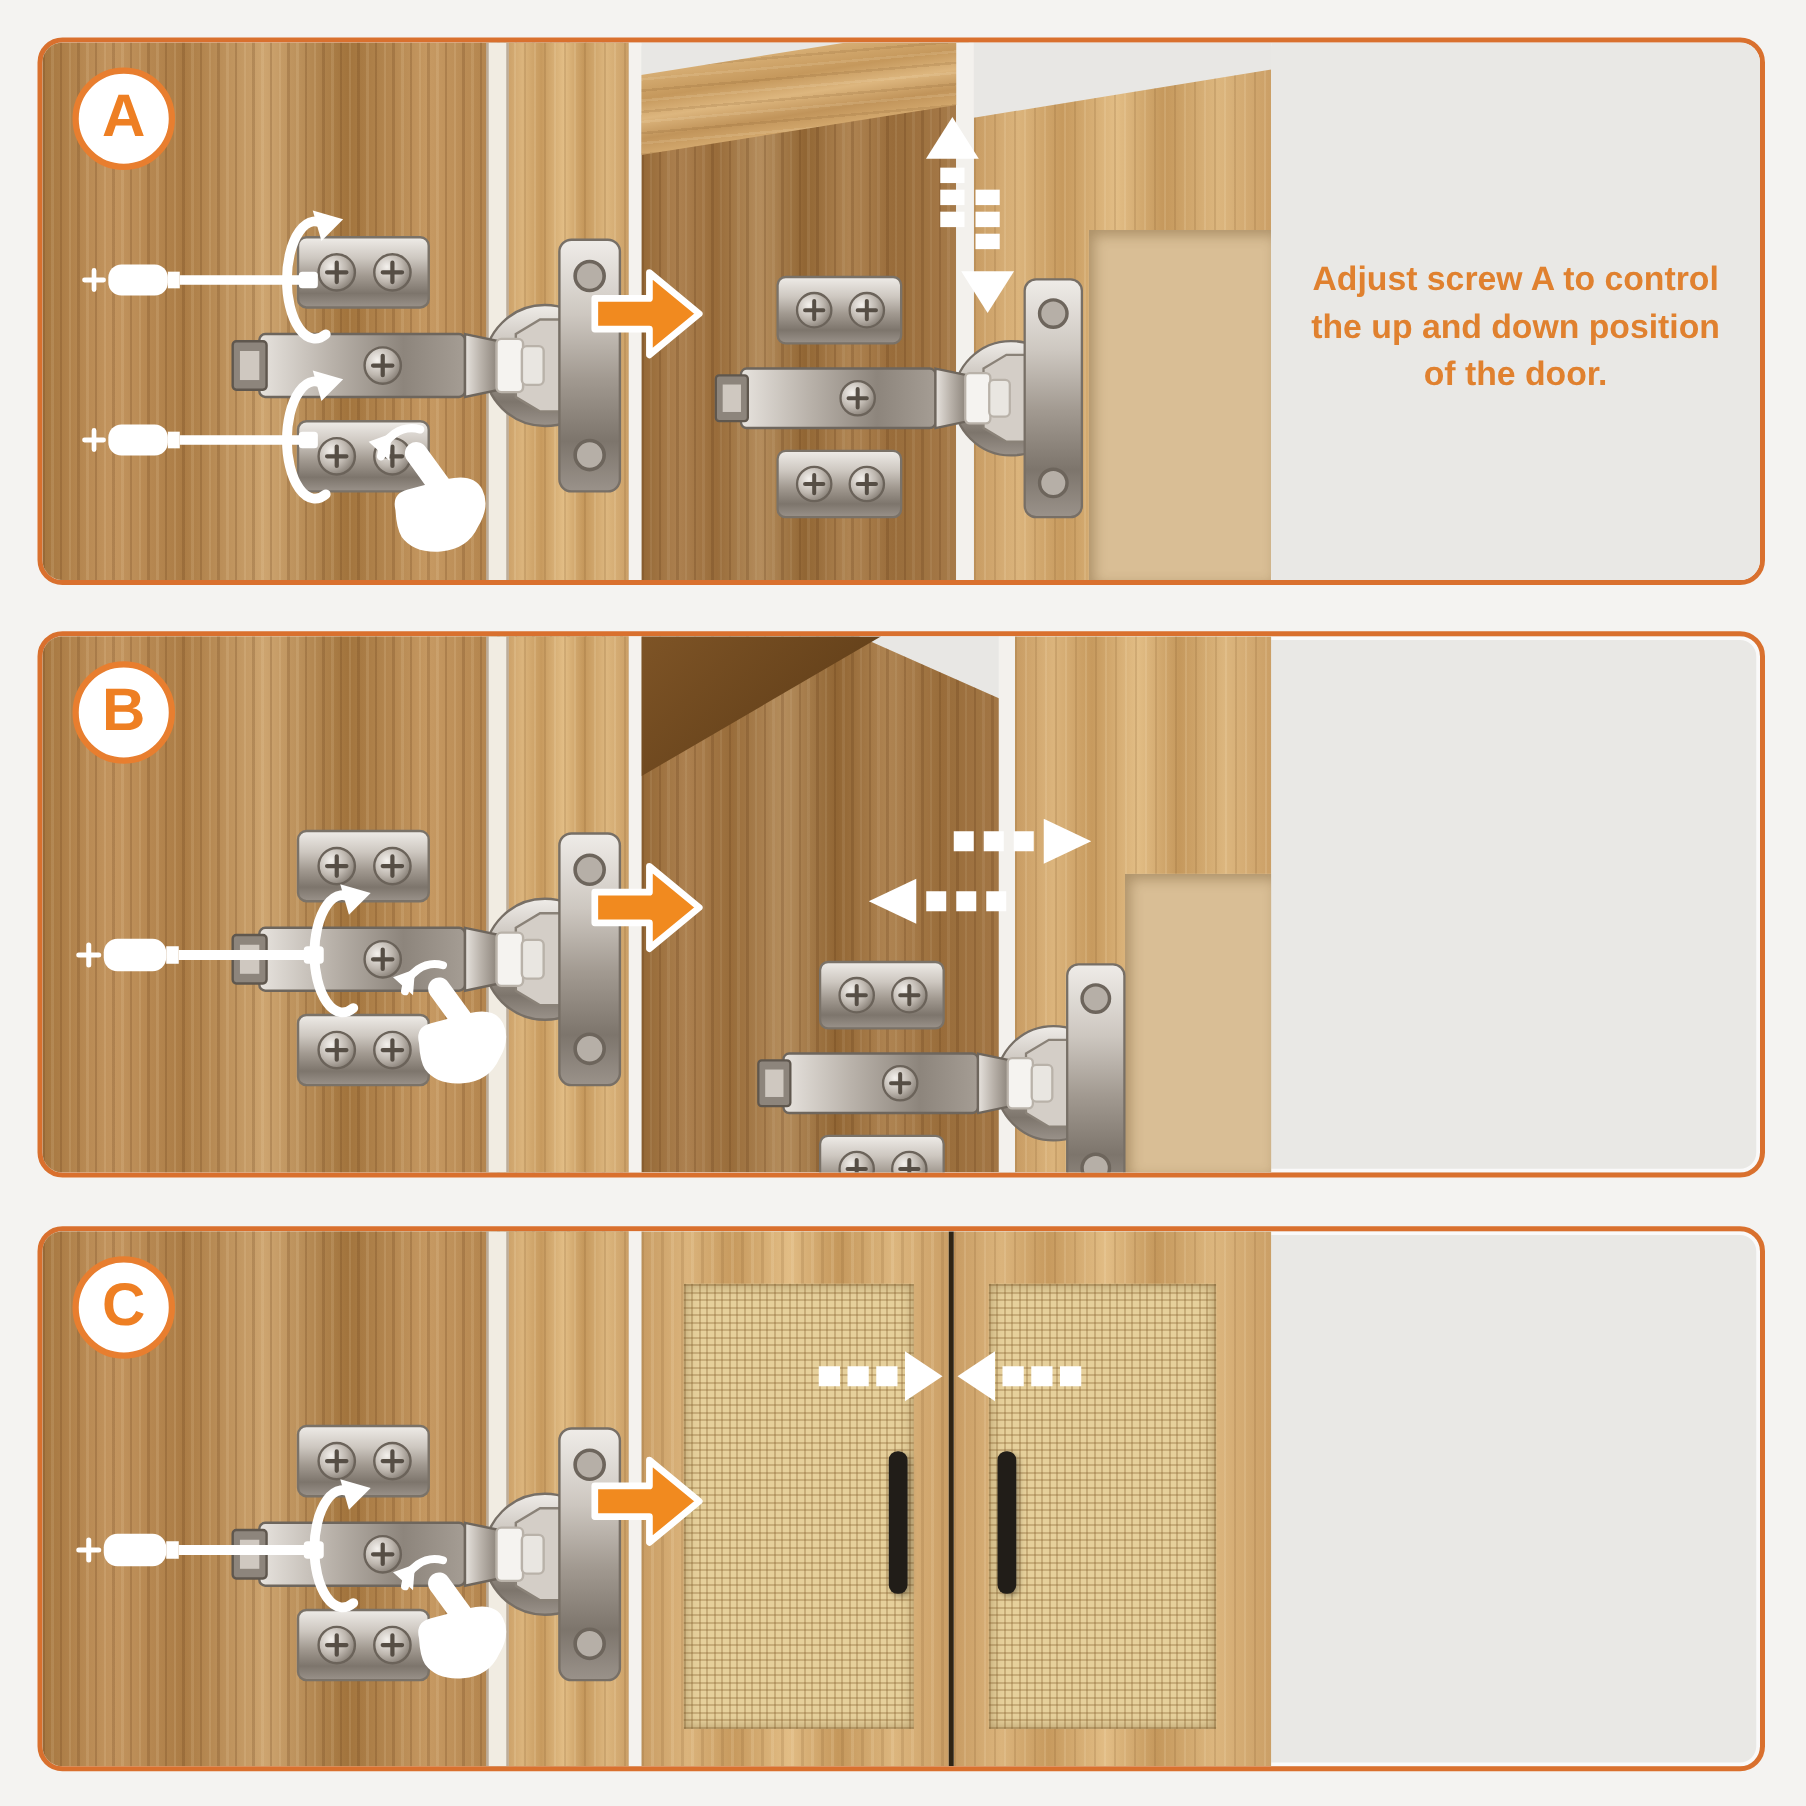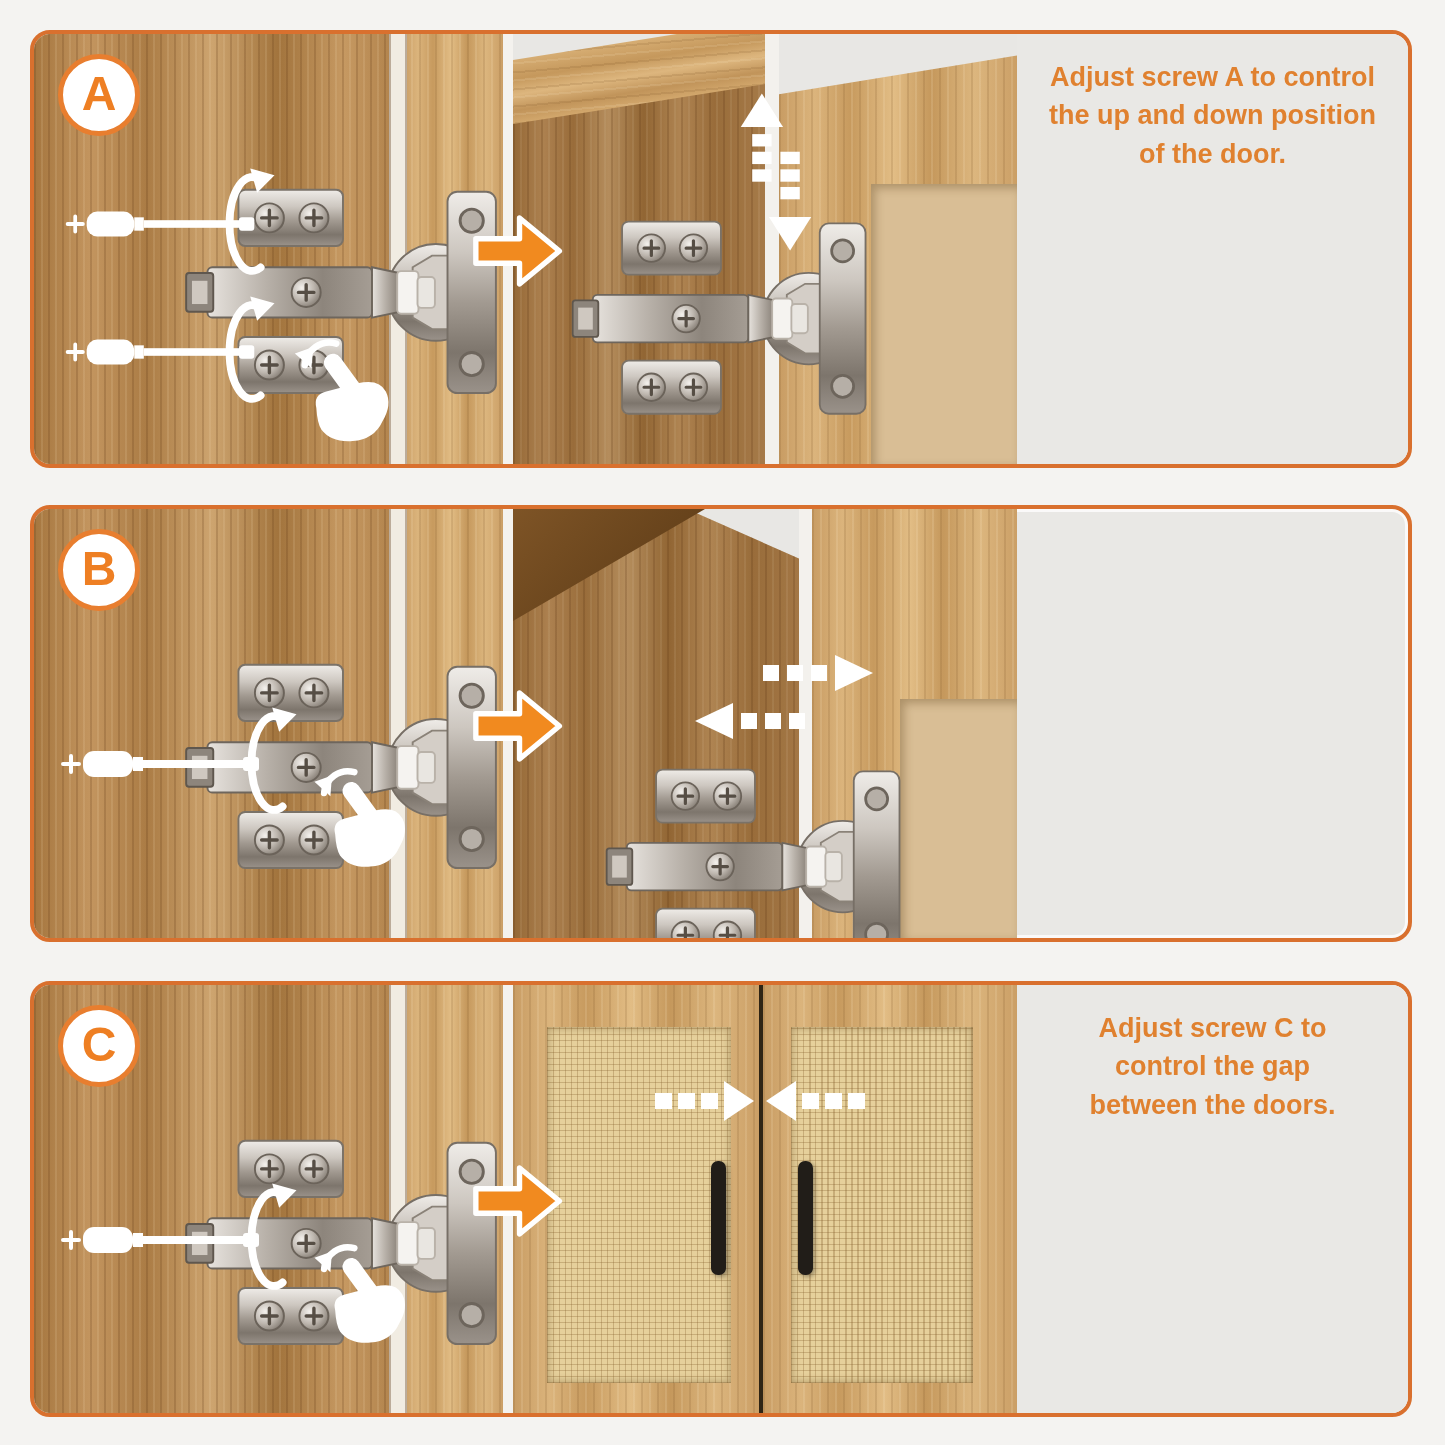--- a/index.html
+++ b/index.html
@@ -32,21 +32,21 @@
     background-image:
       repeating-linear-gradient(0deg, rgba(130,92,42,.30) 0 1.5px, rgba(0,0,0,0) 1.5px 6px),
       repeating-linear-gradient(90deg, rgba(130,92,42,.30) 0 1.5px, rgba(0,0,0,0) 1.5px 6px);
     box-shadow:inset 0 0 10px rgba(90,60,20,.45);}
 
   
   .photoL{position:absolute;left:0;top:0;bottom:0;width:469px;overflow:hidden;}
   .sep{position:absolute;left:469px;top:0;bottom:0;width:10px;background:#f4f2ee;z-index:2;}
   .photoR{position:absolute;left:479px;top:0;bottom:0;width:504px;overflow:hidden;background:#E8E7E4;}
   .caption{position:absolute;left:983px;right:0;top:0;bottom:0;background:#E9E8E5;
-    display:flex;justify-content:center;padding-top:24px;z-index:1;}
+    display:flex;align-items:center;justify-content:center;padding-top:24px;z-index:1;}
   .desc{margin:0;color:#E0812F;font-weight:700;font-size:27px;line-height:1.42;text-align:center;width:350px;}
   .desc-a{width:340px}
   .desc-c{width:280px}
 
   .badge{position:absolute;left:24px;top:20px;width:82px;height:82px;border-radius:50%;
     background:#fff;border:5px solid #E87E2F;box-sizing:border-box;z-index:6;
     color:#EE7F23;font-size:48px;font-weight:700;text-align:center;line-height:70px;}
   .step-arrow{position:absolute;left:438px;top:50%;margin-top:-38px;width:92px;height:80px;z-index:5;}
 
   
@@ -319,19 +319,16 @@
     <div class="sc-gapline"></div>
     <div class="sc-doorR woodVL">
       <div class="rattan"></div>
     </div>
     <div class="sc-handle sc-handleL"></div>
     <div class="sc-handle sc-handleR"></div>
     <svg class="sc-arrows">
         <use href="#arrConv"></use>
       </svg>
   </div>
-  <div class="caption">
-    <p class="desc desc-c">Adjust screw C to control the gap between the doors.</p>
-  </div>
   <svg class="step-arrow">
       <use href="#arrOrange"></use>
     </svg>
 </section>
 
 </body></html>

